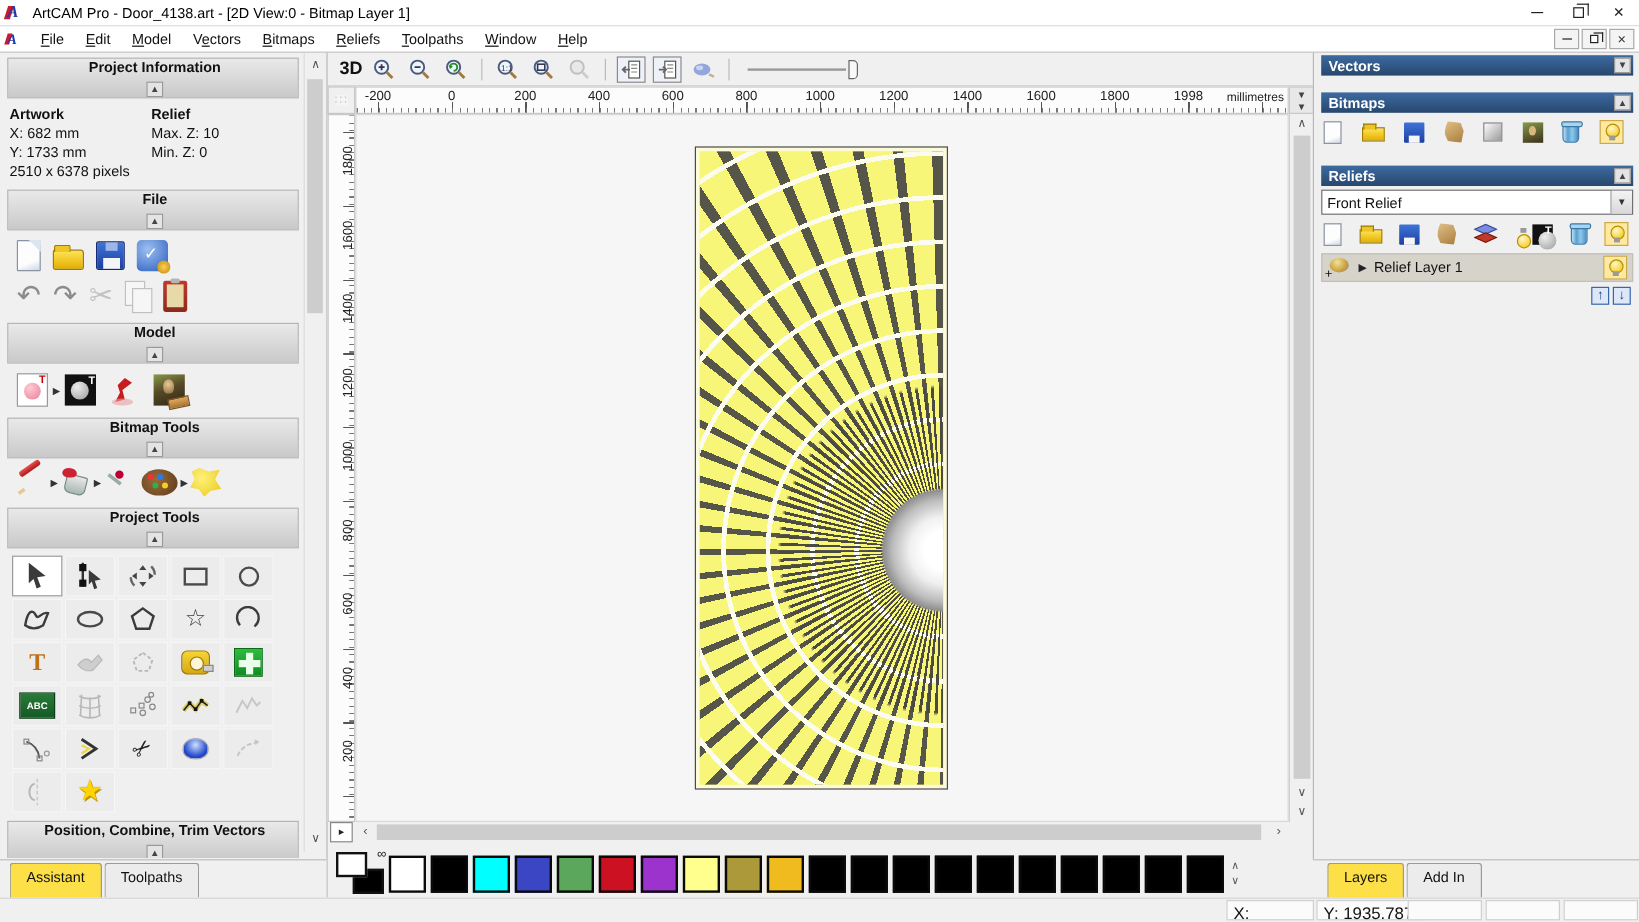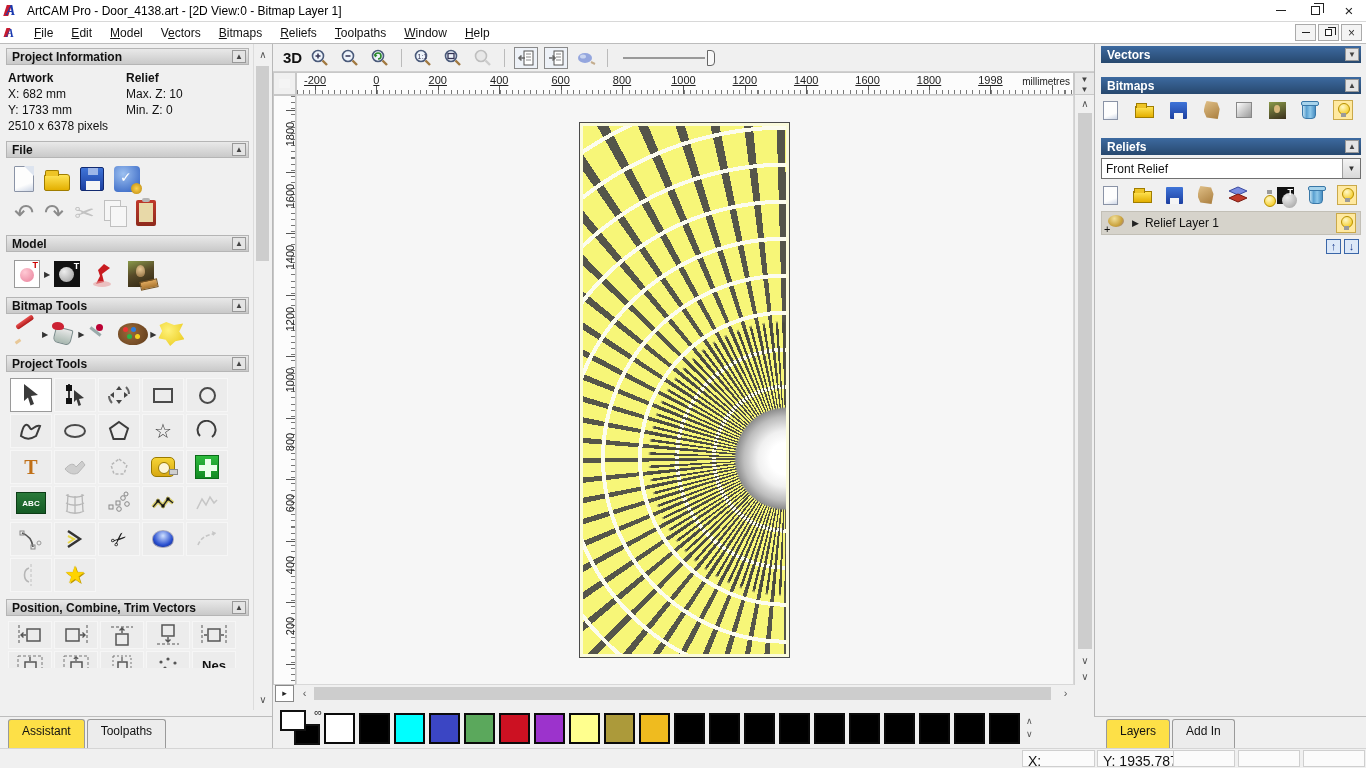--- a/index.html
+++ b/index.html
@@ -27,22 +27,22 @@
   .menu-items { display:flex; flex:1; }
   .menu-item { padding:3px 9px; cursor:default; }
   .mdi-btns { display:flex; gap:2px; margin-right:4px; }
   .mdi-btn { width:21px; height:17px; border:1px solid #aaa; background:#f4f4f4; display:flex; align-items:center; justify-content:center; color:#333; }
   .mdi-btn .glyph-restore { width:7px; height:7px; }
   .mdi-btn .glyph-restore::before { width:7px; height:7px; left:2px; top:-3px; }
 
   
   .left-panel { position:absolute; left:0; top:44px; width:253px; height:671px; background:#f0f0f0;
     padding:4px 4px 0 6px; overflow:hidden; }
-  .sec-header { height:17px; background:linear-gradient(#e9e9e9,#c9c9c9); border:1px solid #b5b5b5;
-    display:flex; align-items:center; padding:0 2px 0 5px; margin-top:5px; }
+  .sec-header { height:34px; background:linear-gradient(#e9e9e9,#c9c9c9); border:1px solid #b5b5b5;
+    display:flex; align-items:center; padding:0 2px 0 5px; margin-top:5px;flex-direction:column; }
   .sec-header:first-child { margin-top:0; }
   .sec-title { font-weight:bold; flex:1; }
   .roll-btn { width:14px; height:13px; border:1px solid #999; background:#e4e4e4; font-size:8px; line-height:11px;
     text-align:center; color:#444; }
   .proj-grid { display:grid; grid-template-columns:118px 1fr; padding:5px 0 2px 2px; line-height:16px; }
   .proj-bold { font-weight:bold; }
   .icon-row { display:flex; align-items:center; gap:10px; padding:8px 0 4px 8px; }
   .flyout { font-size:8px; color:#333; margin:0 -6px; }
 
   
@@ -137,21 +137,21 @@
   .hslider { position:relative; width:92px; height:18px; margin-left:6px; }
   .hslider::before { content:""; position:absolute; left:0; right:10px; top:8px; height:2px; background:#999; }
   .hslider .hnd { position:absolute; right:0; top:1px; width:8px; height:16px; border:1px solid #666; border-radius:0 4px 4px 0; background:#f8f8f8; }
 
   .ruler-corner { position:absolute; left:0; top:28px; width:23px; height:23px; background:#f4f4f4; border:1px solid #c8c8c8;
     background-image:radial-gradient(#999 18%, transparent 20%); background-size:4px 4px; background-position:4px 6px; background-repeat:repeat; background-clip:content-box; padding:6px 5px; }
   .hruler { position:absolute; left:23px; top:28px; width:778px; height:23px; background:#fcfcfc; border:1px solid #c8c8c8; overflow:hidden; }
   .hruler .ticks { position:absolute; left:0; right:0; bottom:0; height:10px;
     background:repeating-linear-gradient(to right,#777 0 1px,transparent 1px 6.14px) left bottom/100% 4px no-repeat,
                repeating-linear-gradient(to right,#555 0 1px,transparent 1px 61.4px) 18px bottom/100% 9px no-repeat; }
-  .hruler .num { position:absolute; top:1px; transform:translateX(-50%); font-size:11px; color:#222;text-decoration:underline; }
+  .hruler .num { position:absolute; top:1px; transform:translateX(-50%); font-size:11px; color:#222; }
   .hruler .units { position:absolute; right:3px; top:3px; font-size:10px; color:#222; }
   .units-drop { position:absolute; left:801px; top:28px; width:21px; height:23px; border:1px solid #c8c8c8; background:#e8e8e8; text-align:center; font-size:8px; line-height:10px; color:#444; padding-top:2px; }
 
   .canvas-area { position:absolute; left:0; top:51px; width:822px; height:590px; }
   .vruler { position:absolute; left:0; top:0; width:23px; height:590px; background:#fcfcfc; border:1px solid #c8c8c8; overflow:hidden; }
   .vruler .ticks { position:absolute; top:0; bottom:0; right:0; width:10px;
     background:repeating-linear-gradient(to bottom,#777 0 1px,transparent 1px 6.15px) right top/4px 100% no-repeat,
                repeating-linear-gradient(to bottom,#555 0 1px,transparent 1px 61.5px) right 14px/9px 100% no-repeat; }
   .vruler .num { position:absolute; left:1px; transform:rotate(-90deg); transform-origin:center; width:30px; text-align:center; font-size:11px; color:#222; }
   .canvas-view { position:absolute; left:23px; top:0; width:778px; height:590px; background:#f6f6f6; border:1px solid #d8d8d8; }

